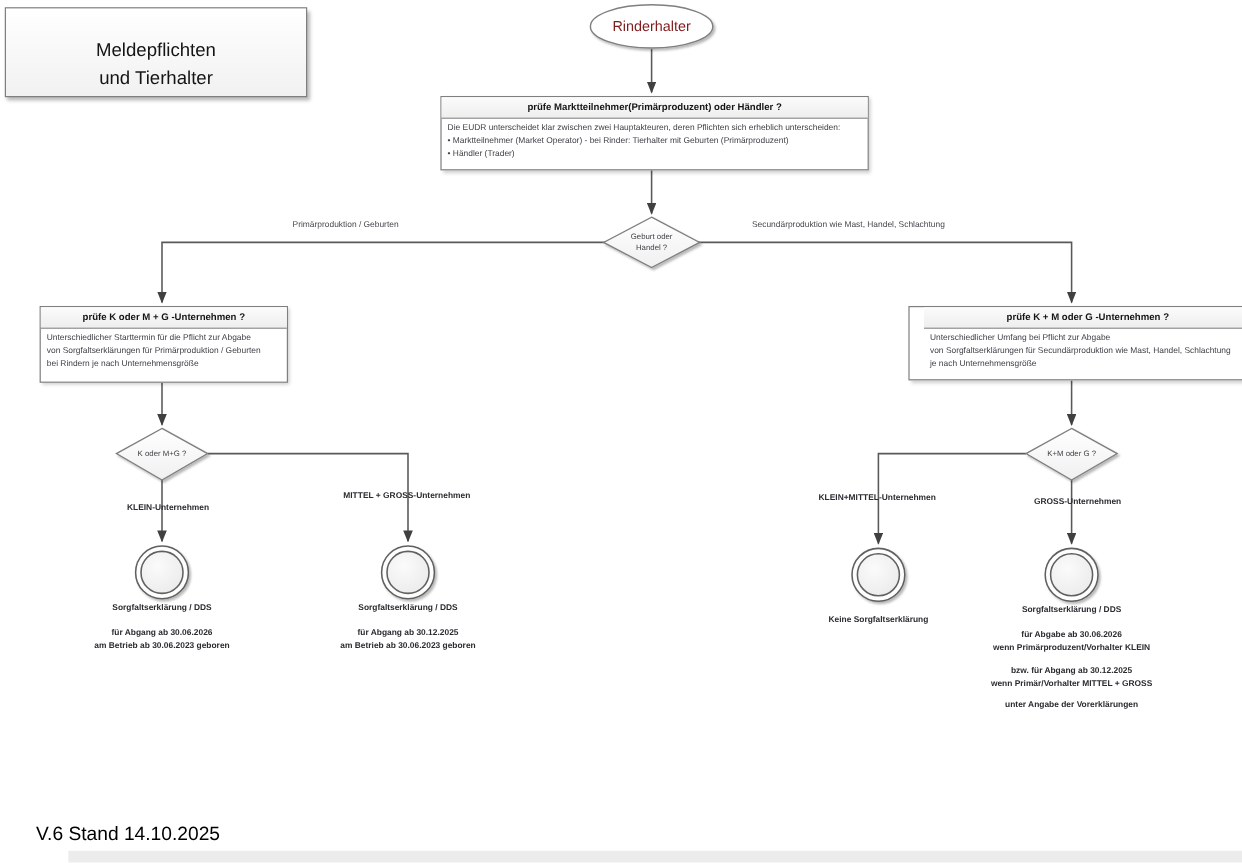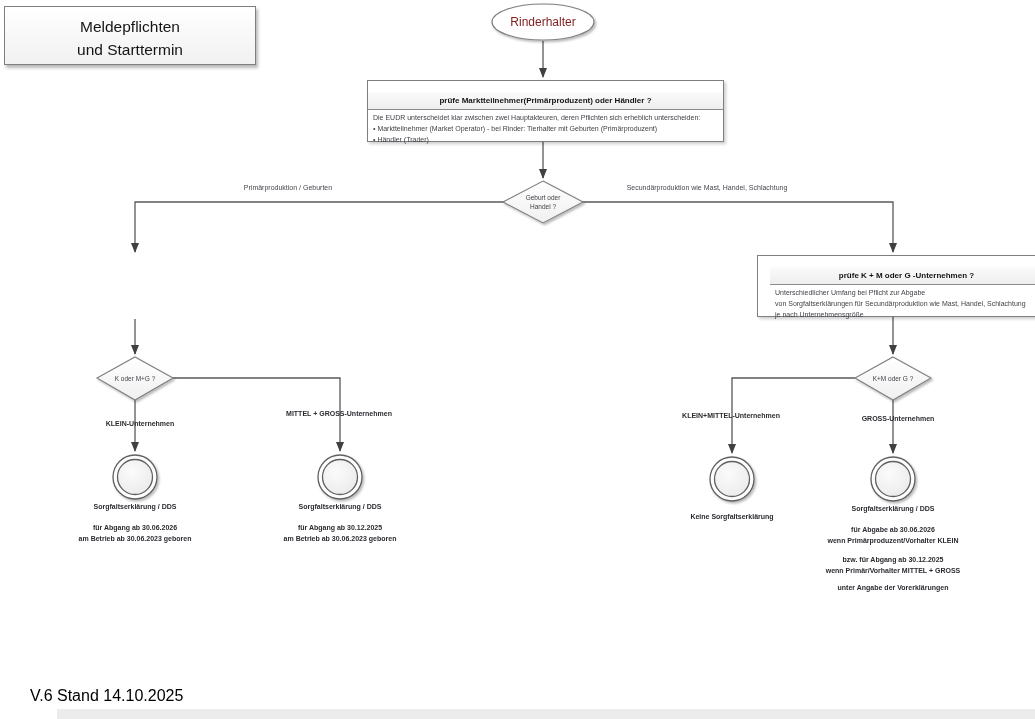--- a/index.html
+++ b/index.html
@@ -5,29 +5,29 @@
   html,body { margin:0; padding:0; background:#fff; }
   .canvas { position:relative; width:1035px; height:719px; background:#ffffff;
             font-family:"Liberation Sans", sans-serif; overflow:hidden; }
   svg.wires { position:absolute; left:0; top:0; }
 
   .abs { position:absolute; }
   .ctr { transform:translateX(-50%); white-space:nowrap; }
 
   .titlebox { left:4px; top:6px; width:250px; height:49px; border:1px solid #7f7f7f;
               background:linear-gradient(#ffffff,#f1f1f1); box-shadow:2px 3px 3px rgba(0,0,0,0.28);
-              text-align:center; font-size:15.5px; color:#141414; padding-top:8px; line-height:1.5; }
+              text-align:center; font-size:15.5px; color:#141414; padding-top:24px; line-height:1.5; }
 
   .start-label { left:543px; top:15px; font-size:12px; color:#7f1d1d; }
 
   .proc { position:absolute; background:#ffffff; border:1px solid #7f7f7f;
           box-shadow:2px 2px 3px rgba(0,0,0,0.2); }
   .proc .hd { background:linear-gradient(#fbfbfb,#eeeeee); border-bottom:1px solid #8c8c8c;
               font-weight:bold; font-size:8px; text-align:center; color:#141414;
-              height:17px; line-height:17px;margin-top:11px; }
+              height:17px; line-height:17px; }
   .proc .bd { font-size:7px; color:#3f3f46; padding:3px 5px 2px 5px; line-height:1.55; }
 
   .diamond-label { font-size:6.5px; color:#3f3f46; text-align:center; line-height:9px; }
   .branch-label  { font-size:7px;  color:#47474f; }
   .group-label   { font-size:7px;  font-weight:bold; color:#2b2b31; }
 
   .outcome { text-align:center; font-size:7px; font-weight:bold; color:#2b2b31; line-height:11px; }
   .outcome .o-title { margin-bottom:0; }
   .outcome .para { margin-top:10px; }
 
@@ -89,21 +89,21 @@
       <circle cx="732" cy="479" r="17.5" fill="url(#cg)" stroke="#606060" stroke-width="1.3"></circle>
     </g>
     <g filter="url(#ds)">
       <circle cx="893" cy="479" r="22" fill="#fdfdfd" stroke="#606060" stroke-width="1.3"></circle>
       <circle cx="893" cy="479" r="17.5" fill="url(#cg)" stroke="#606060" stroke-width="1.3"></circle>
     </g>
   </svg>
 
   <div class="abs titlebox">
     <div>Meldepflichten</div>
-    <div>und Starttermin</div>
+    <div>und Tierhalter</div>
   </div>
 
   <div class="abs ctr start-label">Rinderhalter</div>
 
   <div class="proc" style="left:367px; top:80px; width:355px; height:60px;">
     <div class="hd">prüfe Marktteilnehmer(Primärproduzent) oder Händler ?</div>
     <div class="bd">
       <div>Die EUDR unterscheidet klar zwischen zwei Hauptakteuren, deren Pflichten sich erheblich unterscheiden:</div>
       <div>• Marktteilnehmer (Market Operator)  - bei Rinder: Tierhalter mit Geburten (Primärproduzent)</div>
       <div>• Händler (Trader)</div>
@@ -111,20 +111,28 @@
   </div>
 
   <div class="abs ctr diamond-label" style="left:543px; top:193px;">
     <div>Geburt oder</div>
     <div>Handel ?</div>
   </div>
 
   <div class="abs ctr branch-label" style="left:288px; top:184px;">Primärproduktion / Geburten</div>
   <div class="abs ctr branch-label" style="left:707px; top:184px;">Secundärproduktion wie Mast, Handel, Schlachtung</div>
 
+  <div class="proc" style="left:33px; top:255px; width:205px; height:62px;">
+    <div class="hd">prüfe K oder M + G -Unternehmen ?</div>
+    <div class="bd">
+      <div>Unterschiedlicher Starttermin für die Pflicht zur Abgabe</div>
+      <div>von Sorgfaltserklärungen für Primärproduktion / Geburten</div>
+      <div>bei Rindern je nach Unternehmensgröße</div>
+    </div>
+  </div>
 
   <div class="proc" style="left:757px; top:255px; width:273px; height:60px;padding-left:12px;">
     <div class="hd">prüfe K + M oder G -Unternehmen ?</div>
     <div class="bd">
       <div>Unterschiedlicher Umfang bei Pflicht zur Abgabe</div>
       <div>von Sorgfaltserklärungen für Secundärproduktion wie Mast, Handel, Schlachtung</div>
       <div>je nach Unternehmensgröße</div>
     </div>
   </div>
 

